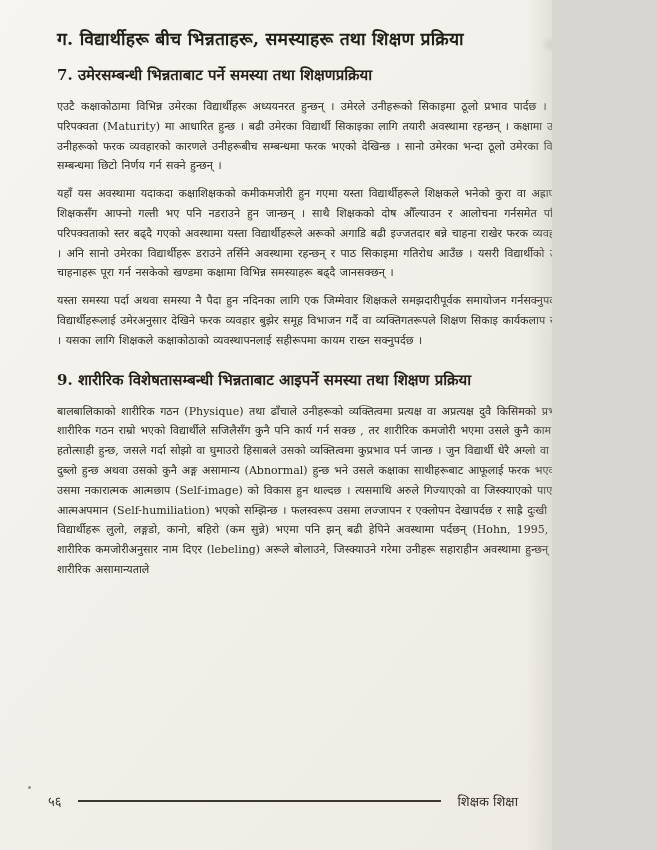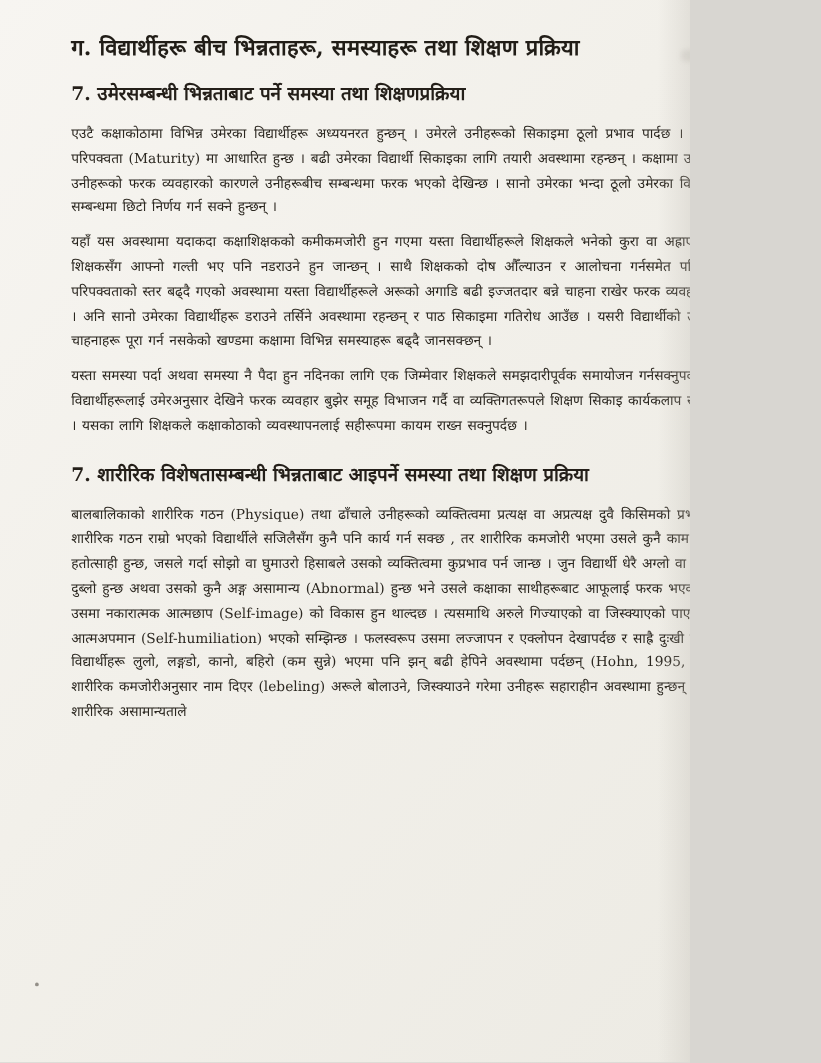--- a/index.html
+++ b/index.html
@@ -118,20 +118,25 @@
     <h1 class="title">ग. विद्यार्थीहरू बीच भिन्नताहरू, समस्याहरू तथा शिक्षण प्रक्रिया</h1>
 
     <h2 class="section-heading">7. उमेरसम्बन्धी भिन्नताबाट पर्ने समस्या तथा शिक्षणप्रक्रिया</h2>
 
     <p class="para">एउटै कक्षाकोठामा विभिन्न उमेरका विद्यार्थीहरू अध्ययनरत हुन्छन् । उमेरले उनीहरूको सिकाइमा ठूलो प्रभाव पार्दछ । सिकाइ उनीहरूको परिपक्वता (Maturity) मा आधारित हुन्छ । बढी उमेरका विद्यार्थी सिकाइका लागि तयारी अवस्थामा रहन्छन् । कक्षामा उमेर घटीबढी भएमा उनीहरूको फरक व्यवहारको कारणले उनीहरूबीच सम्बन्धमा फरक भएको देखिन्छ । सानो उमेरका भन्दा ठूलो उमेरका विद्यार्थीहरूले समस्या सम्बन्धमा छिटो निर्णय गर्न सक्ने हुन्छन् ।</p>
 
     <p class="para">यहाँ यस अवस्थामा यदाकदा कक्षाशिक्षकको कमीकमजोरी हुन गएमा यस्ता विद्यार्थीहरूले शिक्षकले भनेको कुरा वा अह्राएको काम नमान्ने र शिक्षकसँग आफ्नो गल्ती भए पनि नडराउने हुन जान्छन् । साथै शिक्षकको दोष औँल्याउन र आलोचना गर्नसमेत पछि नपर्ने हुन्छन् । परिपक्वताको स्तर बढ्दै गएको अवस्थामा यस्ता विद्यार्थीहरूले अरूको अगाडि बढी इज्जतदार बन्ने चाहना राखेर फरक व्यवहार देखाउने गर्दछन् । अनि सानो उमेरका विद्यार्थीहरू डराउने तर्सिने अवस्थामा रहन्छन् र पाठ सिकाइमा गतिरोध आउँछ । यसरी विद्यार्थीको उमेरअनुसार माग र चाहनाहरू पूरा गर्न नसकेको खण्डमा कक्षामा विभिन्न समस्याहरू बढ्दै जानसक्छन् ।</p>
 
     <p class="para last-flush">यस्ता समस्या पर्दा अथवा समस्या नै पैदा हुन नदिनका लागि एक जिम्मेवार शिक्षकले समझदारीपूर्वक समायोजन गर्नसक्नुपर्दछ । कक्षासमूहका विद्यार्थीहरूलाई उमेरअनुसार देखिने फरक व्यवहार बुझेर समूह विभाजन गर्दै वा व्यक्तिगतरूपले शिक्षण सिकाइ कार्यकलाप सञ्चालन गर्नु पर्दछ । यसका लागि शिक्षकले कक्षाकोठाको व्यवस्थापनलाई सहीरूपमा कायम राख्न  सक्नुपर्दछ ।</p>
 
-    <h2 class="section-heading">7. शारीरिक विशेषतासम्बन्धी भिन्नताबाट आइपर्ने समस्या तथा शिक्षण प्रक्रिया</h2>
+    <h2 class="section-heading">9. शारीरिक विशेषतासम्बन्धी भिन्नताबाट आइपर्ने समस्या तथा शिक्षण प्रक्रिया</h2>
 
     <p class="para">बालबालिकाको शारीरिक गठन (Physique) तथा ढाँचाले उनीहरूको व्यक्तित्वमा प्रत्यक्ष वा अप्रत्यक्ष दुवै किसिमको प्रभाव पारेको हुन्छ । शारीरिक गठन राम्रो भएको विद्यार्थीले सजिलैसँग कुनै पनि कार्य गर्न सक्छ , तर शारीरिक कमजोरी भएमा उसले कुनै काम गर्न हिचकिचाउँछ, हतोत्साही हुन्छ, जसले गर्दा सोझो वा घुमाउरो हिसाबले उसको व्यक्तित्वमा कुप्रभाव पर्न जान्छ । जुन विद्यार्थी धेरै अग्लो वा होचो, धेरै मोटो वा दुब्लो हुन्छ अथवा उसको कुनै अङ्ग असामान्य (Abnormal) हुन्छ भने उसले कक्षाका साथीहरूबाट आफूलाई फरक भएको अनुभव गर्दछ र उसमा नकारात्मक आत्मछाप (Self-image) को विकास हुन थाल्दछ । त्यसमाथि अरुले गिज्याएको वा जिस्क्याएको पाएमा उसले झन् बढी आत्मअपमान (Self-humiliation) भएको सम्झिन्छ । फलस्वरूप उसमा लज्जापन र एक्लोपन देखापर्दछ र साह्रै दुःखी हुन्छ । त्यस्तै कोही विद्यार्थीहरू लुलो, लङ्गडो, कानो, बहिरो (कम सुन्ने)  भएमा पनि झन् बढी हेपिने अवस्थामा पर्दछन् (Hohn, 1995, p.388) ।  यस्तो शारीरिक कमजोरीअनुसार नाम दिएर (lebeling) अरूले बोलाउने, जिस्क्याउने गरेमा उनीहरू सहाराहीन अवस्थामा हुन्छन् । यस्ता खाले भिन्न शारीरिक असामान्यताले</p>
 
   </div>
 
+  <div class="footer">
+    <span class="page-number">५६</span>
+    <span class="rule"></span>
+    <span class="journal">शिक्षक शिक्षा</span>
+  </div>
 
 </div>
 
 </body></html>

